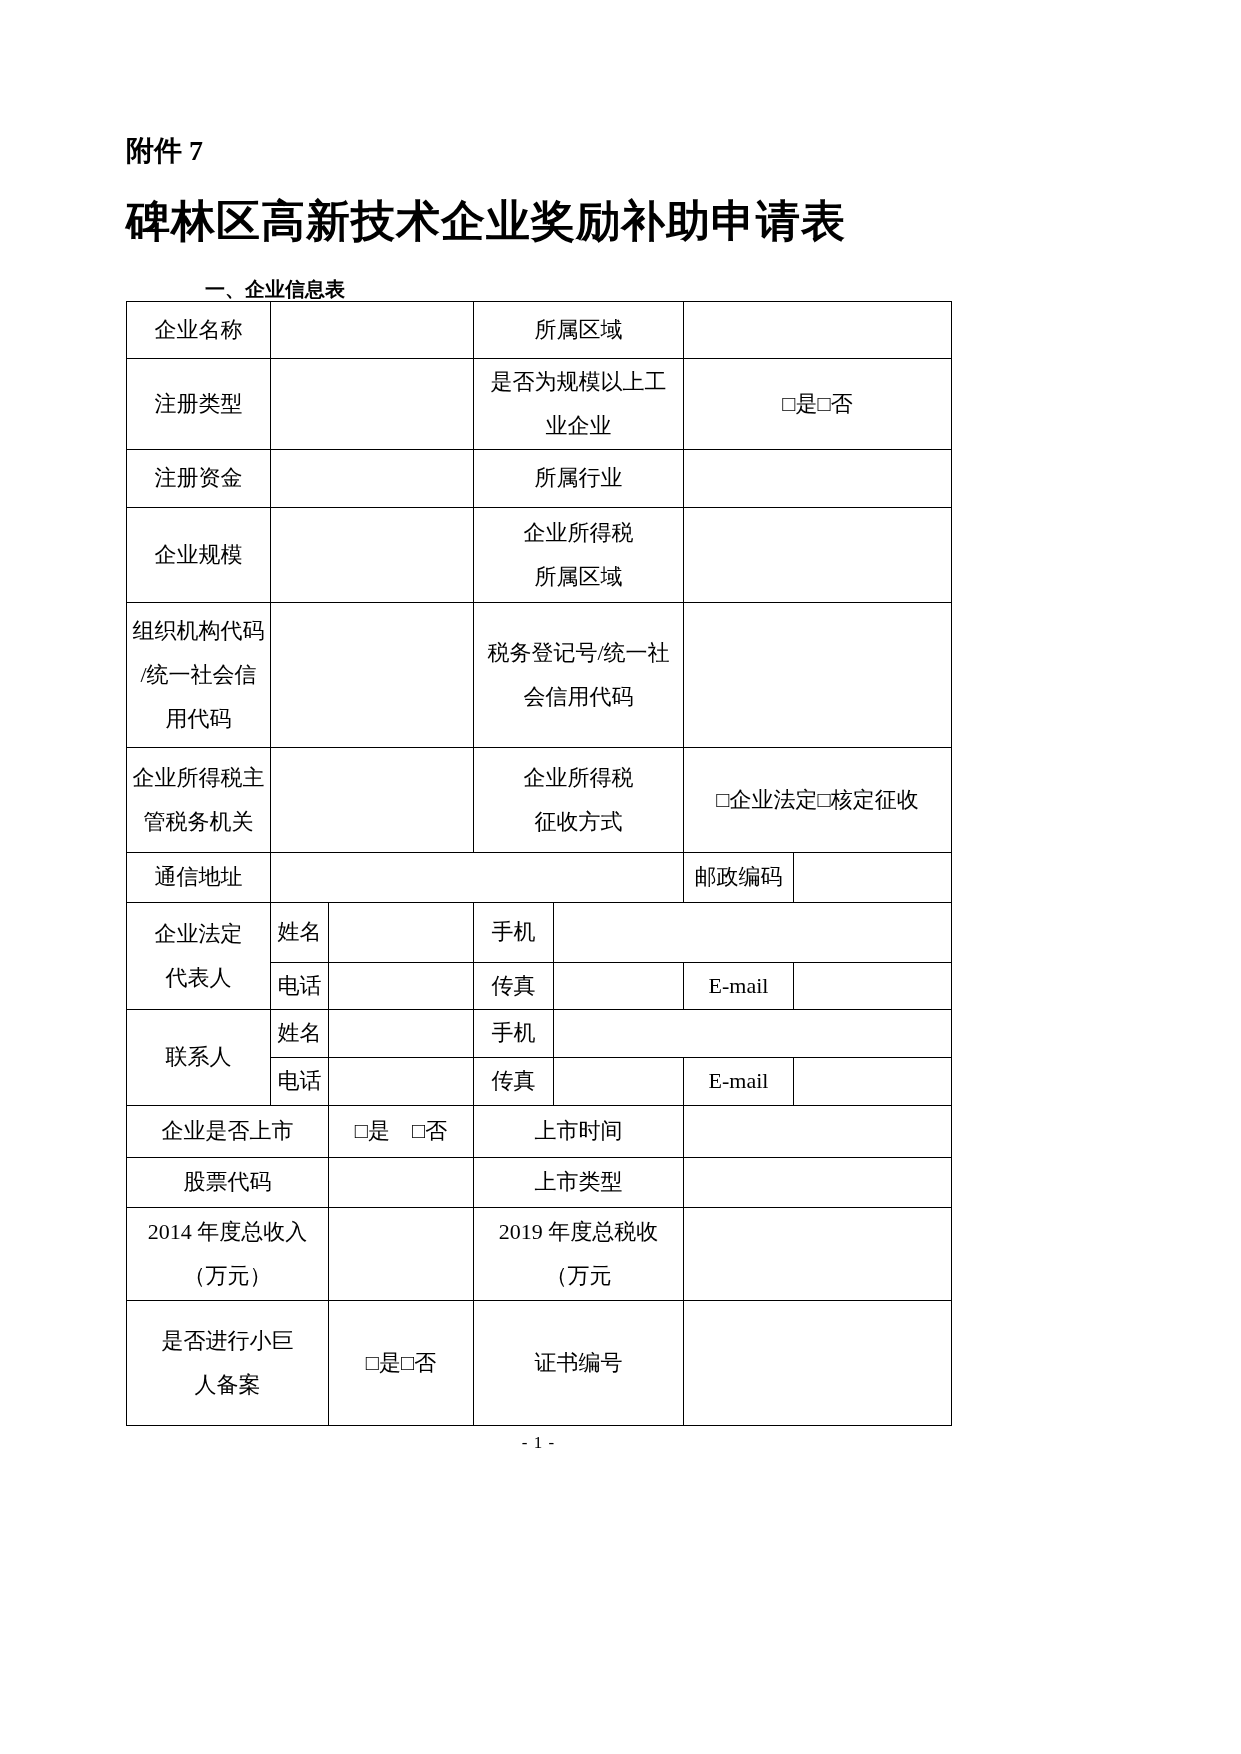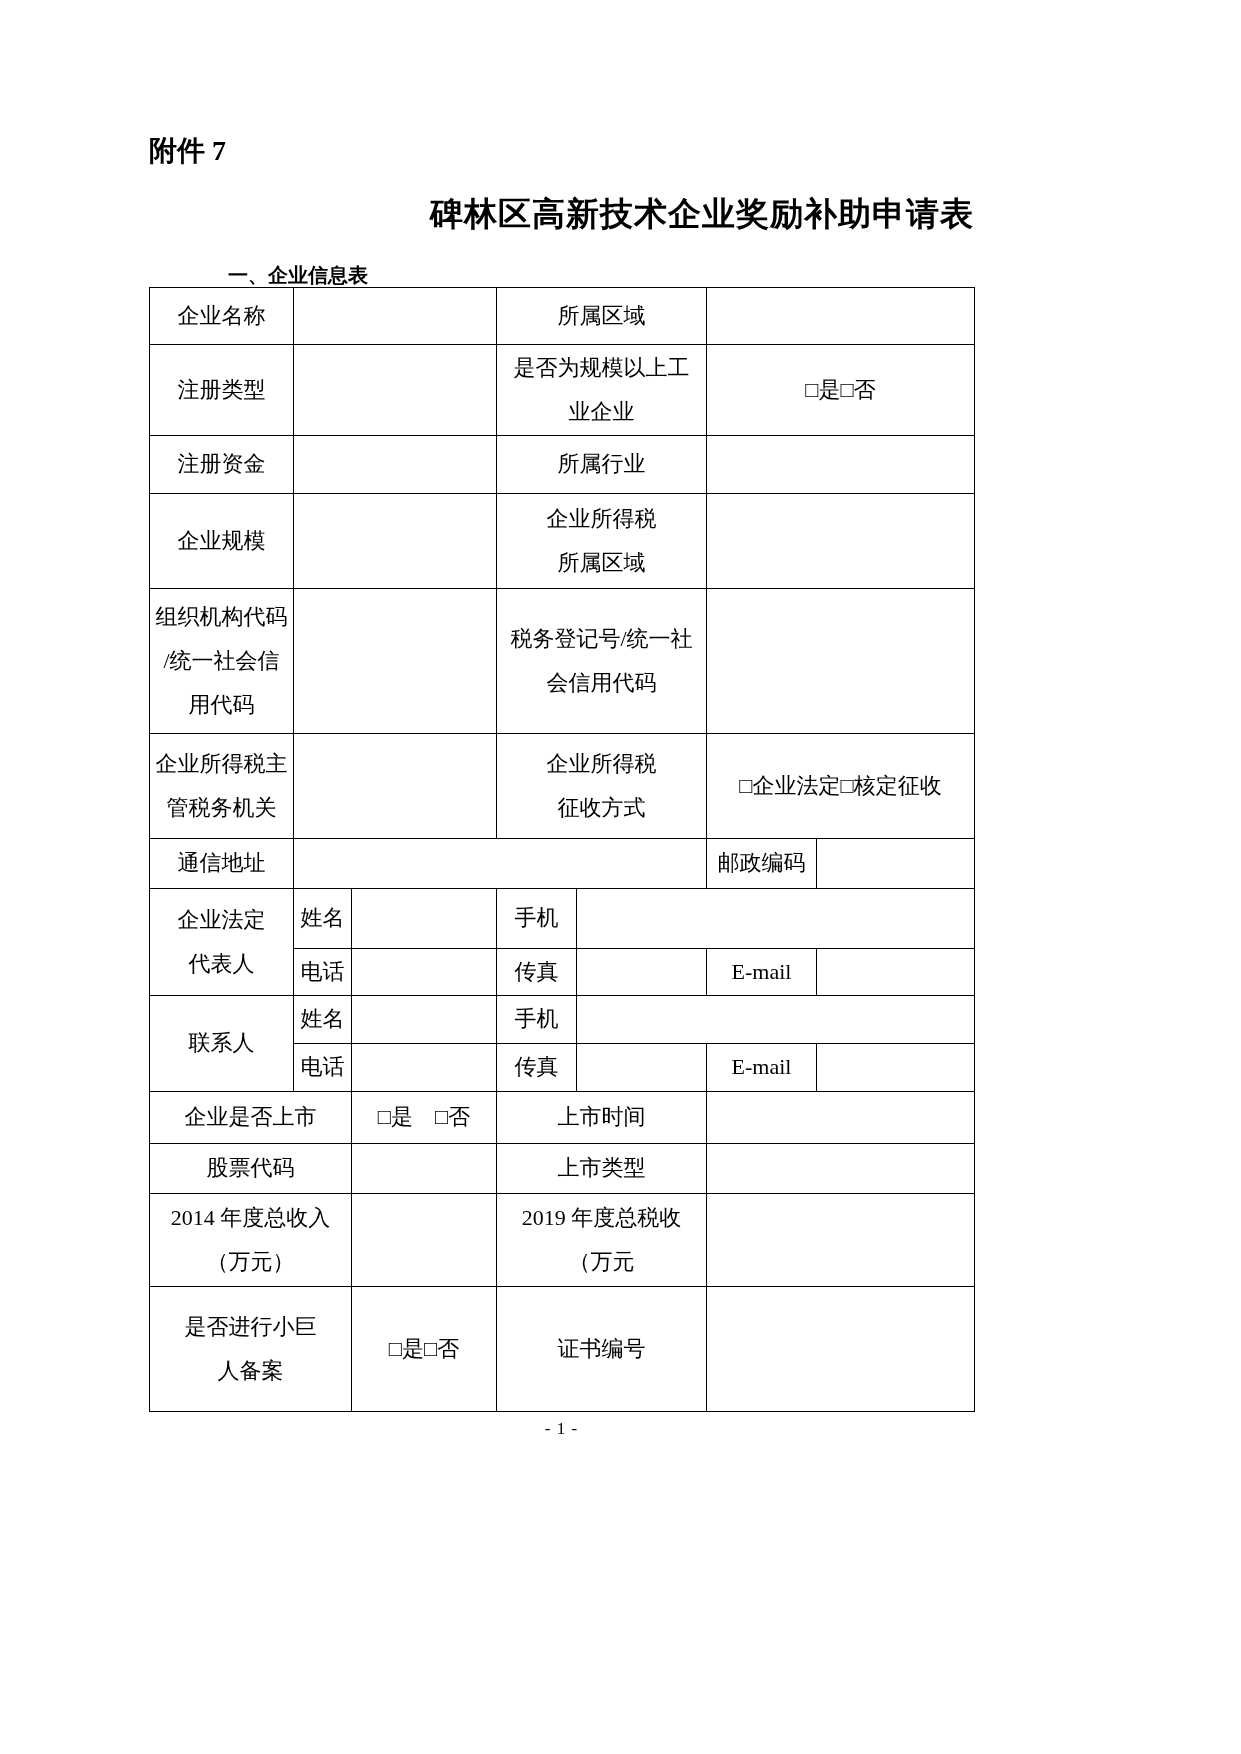--- a/index.html
+++ b/index.html
@@ -2,23 +2,23 @@
 <html><head>
 <meta charset="utf-8">
 <style>
   * { margin:0; padding:0; box-sizing:border-box; }
   html, body { background:#ffffff; }
   body {
     width:1241px; height:1754px;
     font-family:"Liberation Serif","DejaVu Serif",serif;
     color:#000; position:relative;
   }
-  .content { position:absolute; left:149px; top:0; width:825px; }
+  .content { position:absolute; left:126px; top:0; width:825px; }
   .attachment { margin-top:134px; font-size:28px; font-weight:bold; line-height:1.2; }
-  .doc-title { margin-top:26px; font-size:33px; font-weight:bold; text-align:right; line-height:1.25; letter-spacing:1px; }
+  .doc-title { margin-top:26px; font-size:44px; font-weight:bold; text-align:left; line-height:1.25; letter-spacing:1px; }
   .section-heading { margin-top:28px; margin-left:79px; font-size:20px; font-weight:bold; line-height:1.2; }
   table.form { border-collapse:collapse; table-layout:fixed; width:825px; }
   table.form td {
     border:1.5px solid #000;
     font-size:22px; line-height:2.0;
     text-align:center; vertical-align:middle;
     white-space:pre-line;
     padding:1px 3px; overflow:hidden;
   }
   td.sub-label { text-align:left; padding-left:8px; }

